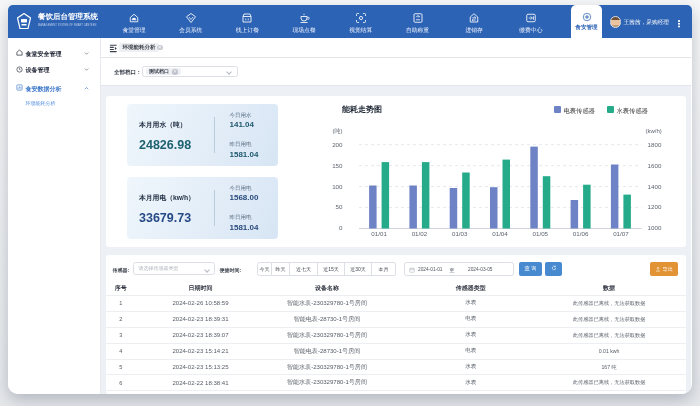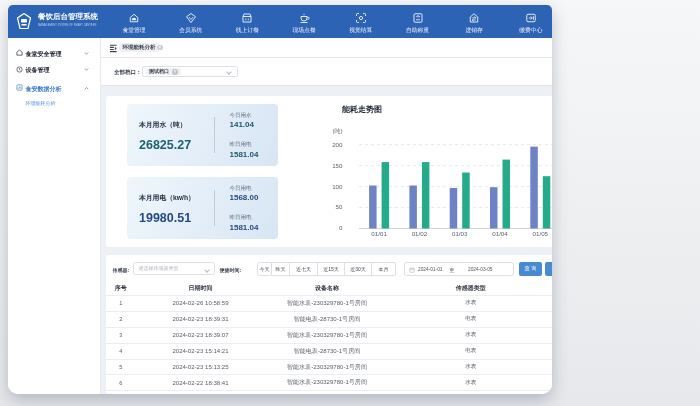--- a/index.html
+++ b/index.html
@@ -1,18 +1,18 @@
 <!DOCTYPE html>
 <html><head>
 <meta charset="utf-8">
 <style>
 * { margin:0; padding:0; box-sizing:border-box; }
 html,body { width:700px; height:406px; font-family:"Liberation Sans",sans-serif; }
 body { background:linear-gradient(180deg,#f6f7f8 0%,#edeff1 55%,#e6e8eb 100%); position:relative; overflow:hidden; }
-.window { position:absolute; left:8px; top:5px; width:544px; height:389px; border-radius:5px 5px 10px 10px; background:#fff; box-shadow:0 6px 16px rgba(60,70,90,.30); overflow:hidden; }
+.window { position:absolute; left:8px; top:5px; width:684px; height:389px; border-radius:5px 5px 10px 10px; background:#fff; box-shadow:0 6px 16px rgba(60,70,90,.30); overflow:hidden; }
 .topbar { position:absolute; left:0; top:0; width:684px; height:33px; background:#2d63b5; }
 .logo { position:absolute; left:9px; top:8px; }
 .brand { position:absolute; left:30px; top:7px; color:#fff; font-size:7.5px; font-weight:bold; white-space:nowrap; }
 .brand-sub { position:absolute; left:30px; top:17.5px; color:#bfd0ea; font-size:6px; transform:scale(.42,.5); transform-origin:0 0; white-space:nowrap; letter-spacing:.2px; }
 .nav-item { position:absolute; top:0; width:48px; height:33px; text-align:center; color:#fff; }
 .nav-item svg { display:block; margin:6.5px auto 0; }
 .nav-item .t { display:block; font-size:5.8px; margin-top:2px; color:#edf2fc; }
 .nav-active { position:absolute; left:563px; top:0; width:31px; height:33px; background:#fff; border-radius:5px 5px 0 0; text-align:center; }
 .nav-active svg { display:block; margin:6.5px auto 0; }
 .nav-active .t { display:block; font-size:5.6px; margin-top:2.5px; color:#2d63b5; font-weight:bold; }
@@ -198,30 +198,30 @@
     <div class="filterrow">
       <div class="f-label">全部档口：</div>
       <div class="f-select">
         <div class="f-tag">测试档口<span class="x">×</span></div>
         <div class="f-chev" style="top:3.5px;"></div>
       </div>
     </div>
     <div class="panel1">
       <div class="card card1">
         <div class="title">本月用水（吨）</div>
-        <div class="num">26825.27</div>
+        <div class="num">24826.98</div>
         <div class="divider"></div>
         <div class="rl" style="top:7.5px;">今日用水</div>
         <div class="rv" style="top:16px;">141.04</div>
         <div class="rl" style="top:37px;">昨日用电</div>
         <div class="rv" style="top:46px;">1581.04</div>
       </div>
       <div class="card card2">
         <div class="title">本月用电（kw/h）</div>
-        <div class="num">19980.51</div>
+        <div class="num">33679.73</div>
         <div class="divider"></div>
         <div class="rl" style="top:7.5px;">今日用电</div>
         <div class="rv" style="top:16px;">1568.00</div>
         <div class="rl" style="top:37px;">昨日用电</div>
         <div class="rv" style="top:46px;">1581.04</div>
       </div>
       <svg width="580" height="152" style="position:absolute;left:0;top:0;">
 <text x="236" y="16" font-size="8" font-weight="bold" fill="#1a2230" font-family="Liberation Sans">能耗走势图</text>
 <rect x="448" y="10" width="7" height="7" rx="1" fill="#6e83c6"></rect>
           <text x="457.5" y="16.5" font-size="6.3" fill="#333" font-family="Liberation Sans">电表传感器</text>

